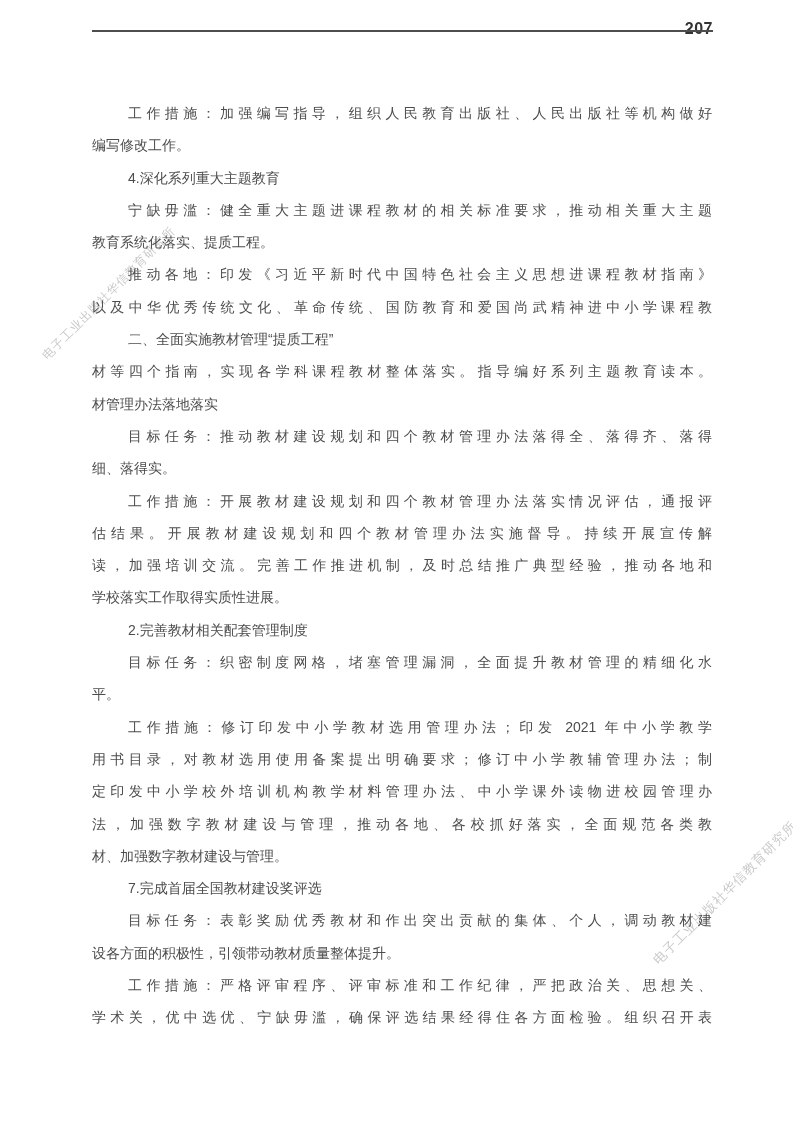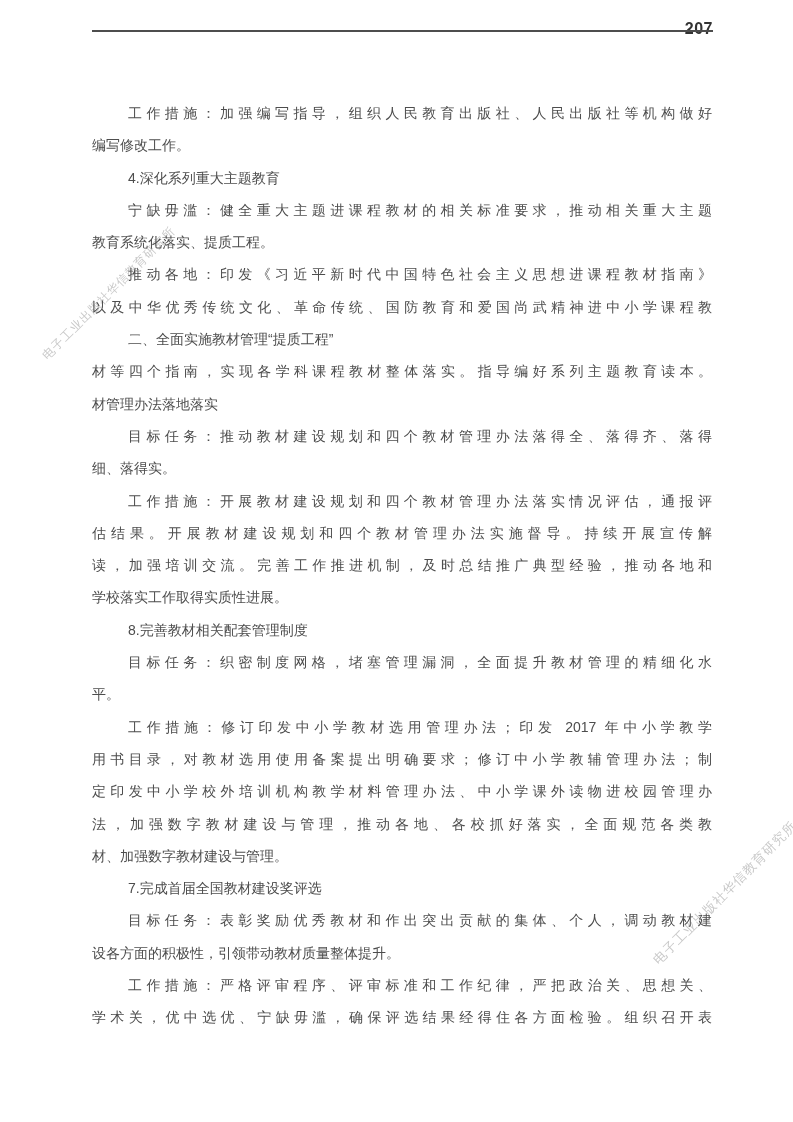--- a/index.html
+++ b/index.html
@@ -61,24 +61,24 @@
     <div class="line jf">以及中华优秀传统文化、革命传统、国防教育和爱国尚武精神进中小学课程教</div>
     <div class="line ind">二、全面实施教材管理“提质工程”</div>
     <div class="line jf">材等四个指南，实现各学科课程教材整体落实。指导编好系列主题教育读本。</div>
     <div class="line">材管理办法落地落实</div>
     <div class="line ind jf">目标任务：推动教材建设规划和四个教材管理办法落得全、落得齐、落得</div>
     <div class="line">细、落得实。</div>
     <div class="line ind jf">工作措施：开展教材建设规划和四个教材管理办法落实情况评估，通报评</div>
     <div class="line jf">估结果。开展教材建设规划和四个教材管理办法实施督导。持续开展宣传解</div>
     <div class="line jf">读，加强培训交流。完善工作推进机制，及时总结推广典型经验，推动各地和</div>
     <div class="line">学校落实工作取得实质性进展。</div>
-    <div class="line ind">8.完善教材相关配套管理制度</div>
+    <div class="line ind">2.完善教材相关配套管理制度</div>
     <div class="line ind jf">目标任务：织密制度网格，堵塞管理漏洞，全面提升教材管理的精细化水</div>
     <div class="line">平。</div>
-    <div class="line ind jf">工作措施：修订印发中小学教材选用管理办法；印发 2017 年中小学教学</div>
+    <div class="line ind jf">工作措施：修订印发中小学教材选用管理办法；印发 2021 年中小学教学</div>
     <div class="line jf">用书目录，对教材选用使用备案提出明确要求；修订中小学教辅管理办法；制</div>
     <div class="line jf">定印发中小学校外培训机构教学材料管理办法、中小学课外读物进校园管理办</div>
     <div class="line jf">法，加强数字教材建设与管理，推动各地、各校抓好落实，全面规范各类教</div>
     <div class="line">材、加强数字教材建设与管理。</div>
     <div class="line ind">7.完成首届全国教材建设奖评选</div>
     <div class="line ind jf">目标任务：表彰奖励优秀教材和作出突出贡献的集体、个人，调动教材建</div>
     <div class="line">设各方面的积极性，引领带动教材质量整体提升。</div>
     <div class="line ind jf">工作措施：严格评审程序、评审标准和工作纪律，严把政治关、思想关、</div>
     <div class="line jf">学术关，优中选优、宁缺毋滥，确保评选结果经得住各方面检验。组织召开表</div>
   </div>

